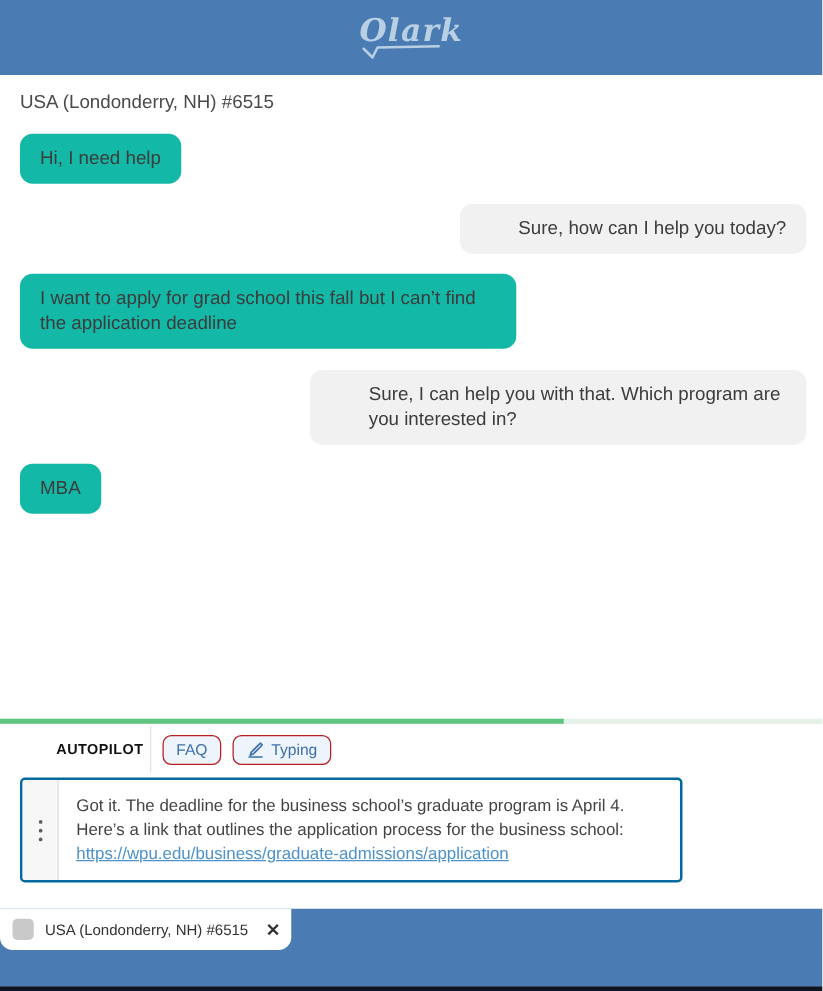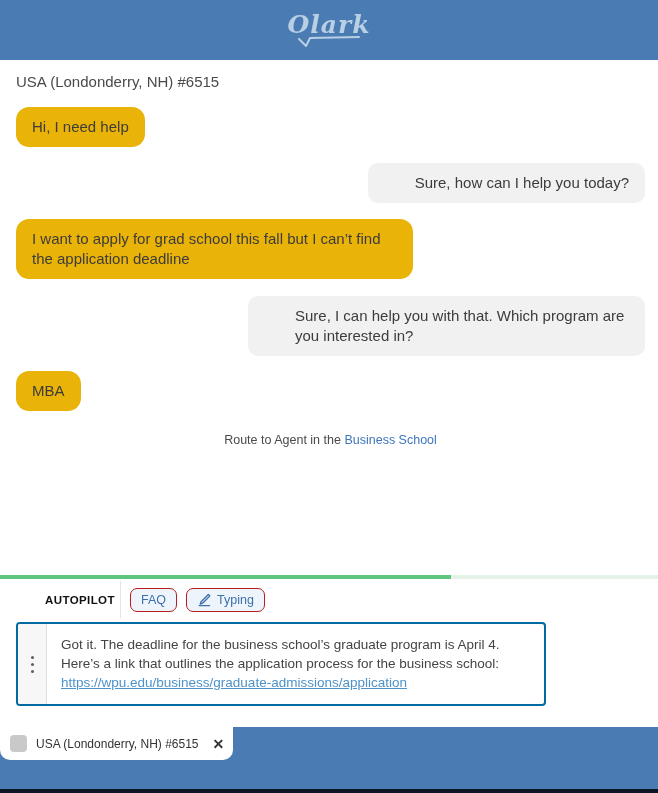--- a/index.html
+++ b/index.html
@@ -3,35 +3,35 @@
 <meta charset="utf-8">
 <style>
   * { margin:0; padding:0; box-sizing:border-box; }
   html,body { width:658px; height:793px; background:#ffffff; overflow:hidden;
               font-family:"Liberation Sans", sans-serif; }
   .app { position:relative; width:658px; height:793px; background:#fff; }
 
   
   .header { position:absolute; top:0; left:0; width:658px; height:60px;
             background:#4a7cb3; display:flex; align-items:center; justify-content:center; }
-  .logo { display:flex; flex-direction:column; align-items:center; color:#b9cfe4; }
+  .logo { display:flex; flex-direction:column; color:#b9cfe4; }
   .logo-text { font-family:"DejaVu Serif", serif; font-style:italic; font-weight:bold;
                font-size:25px; line-height:26px; letter-spacing:1px; }
   .logo svg { margin-top:-2px; }
 
   
   .chat { position:absolute; top:60px; left:0; width:658px; height:515px;
           padding:13px 13px 0 16px; background:#fff; }
   .chat-title { font-size:15px; color:#4a4a4a; margin-bottom:17px; }
   .msg-row { display:flex; }
   .msg-row.left  { justify-content:flex-start; }
   .msg-row.right { justify-content:flex-end; }
   .bubble { max-width:397px; padding:10px 16px; border-radius:10px;
             font-size:15px; line-height:20px; color:#3c3c3c; }
-  .bubble.visitor { background:#eab308;border-radius:13px; }
+  .bubble.visitor { background:#14b8a6; }
   .bubble.agent   { background:#f1f1f2;padding-left:47px; }
   .gap16 { margin-bottom:16px; } .gap17 { margin-bottom:17px; } .gap15 { margin-bottom:15px; }
   .route { margin-top:22px; text-align:center; font-size:12.5px; color:#4a4a4a; }
   .route a { color:#3e76bb; text-decoration:none; cursor:pointer; }
 
   
   .progress { position:absolute; top:575px; left:0; width:658px; height:4px;
               background:#e2f3e8; border-bottom:1px solid #ececec; }
   .progress-fill { height:4px; background:#5ec57e; width:68%; }
   .ap-row { position:absolute; top:581px; left:0; width:658px; height:37px;
@@ -94,23 +94,20 @@
     </div>
 
     <div class="msg-row right gap15">
       <div class="bubble agent">Sure, I can help you with that. Which program are you interested in?</div>
     </div>
 
     <div class="msg-row left">
       <div class="bubble visitor">MBA</div>
     </div>
 
-    <div class="route">
-      <span>Route to Agent in the </span><a>Business School</a>
-    </div>
   </div>
 
   <div class="progress">
     <div class="progress-fill" style="width: 68.5%;"></div>
   </div>
 
   <div class="ap-row">
     <div class="ap-label-wrap">
       <span class="ap-label">AUTOPILOT</span>
     </div>

